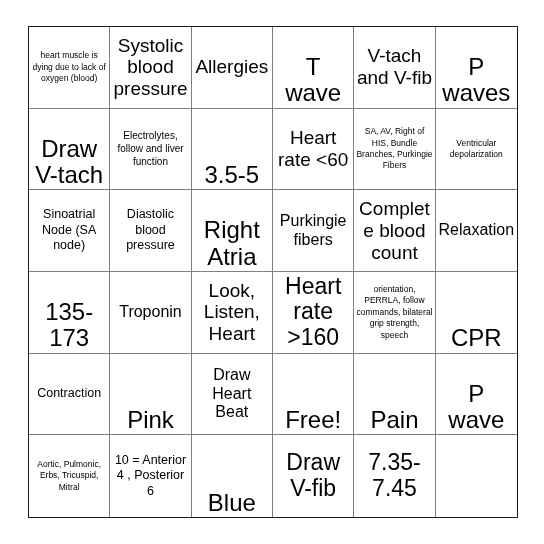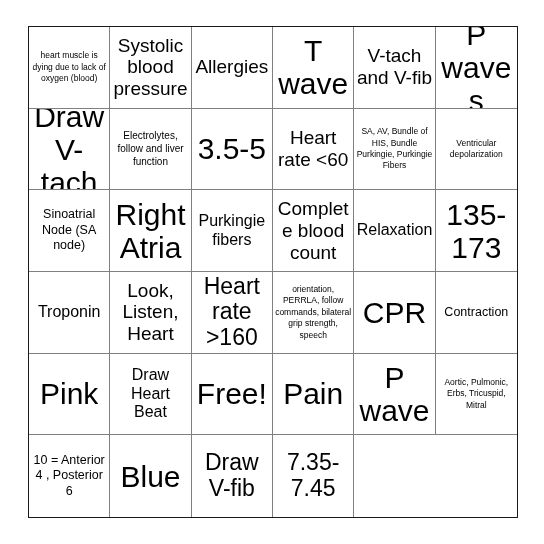--- a/index.html
+++ b/index.html
@@ -37,21 +37,21 @@
     color: #000000;
     padding: 1px 2px;
     overflow: hidden;
     line-height: 1.14;
     word-break: break-word;
   }
   .cell:nth-child(6n) { border-right: none; }
   .cell:nth-child(n+31) { border-bottom: none; }
 
   
-  .fs-xxl { font-size: 30px; line-height: 1.1; }
+  .fs-xxl { font-size: 24px; line-height: 1.1; align-items: flex-end; }
   .fs-xl  { font-size: 23px; line-height: 1.12; }
   .fs-l   { font-size: 19px; line-height: 1.15; }
   .fs-m   { font-size: 16px; line-height: 1.18; }
   .fs-s   { font-size: 12.5px; line-height: 1.25; }
   .fs-xs  { font-size: 10px; line-height: 1.3; }
   .fs-xxs { font-size: 8.5px; line-height: 1.35; }
 </style>
 </head>
 <body>
 
@@ -80,27 +80,30 @@
     <div class="cell fs-xs">
       <span>Electrolytes, follow and liver function</span>
     </div>
     <div class="cell fs-xxl">
       <span>3.5-5</span>
     </div>
     <div class="cell fs-l">
       <span>Heart rate &lt;60</span>
     </div>
     <div class="cell fs-xxs">
-      <span>SA, AV, Bundle of HIS, Bundle Purkingie, Purkingie Fibers</span>
+      <span>SA, AV, Right of HIS, Bundle Branches, Purkingie Fibers</span>
     </div>
     <div class="cell fs-xxs">
       <span>Ventricular depolarization</span>
     </div>
     <div class="cell fs-s">
       <span>Sinoatrial Node (SA node)</span>
+    </div>
+    <div class="cell fs-s">
+      <span>Diastolic blood pressure</span>
     </div>
     <div class="cell fs-xxl">
       <span>Right Atria</span>
     </div>
     <div class="cell fs-m">
       <span>Purkingie fibers</span>
     </div>
     <div class="cell fs-l">
       <span>Complete blood count</span>
     </div>

